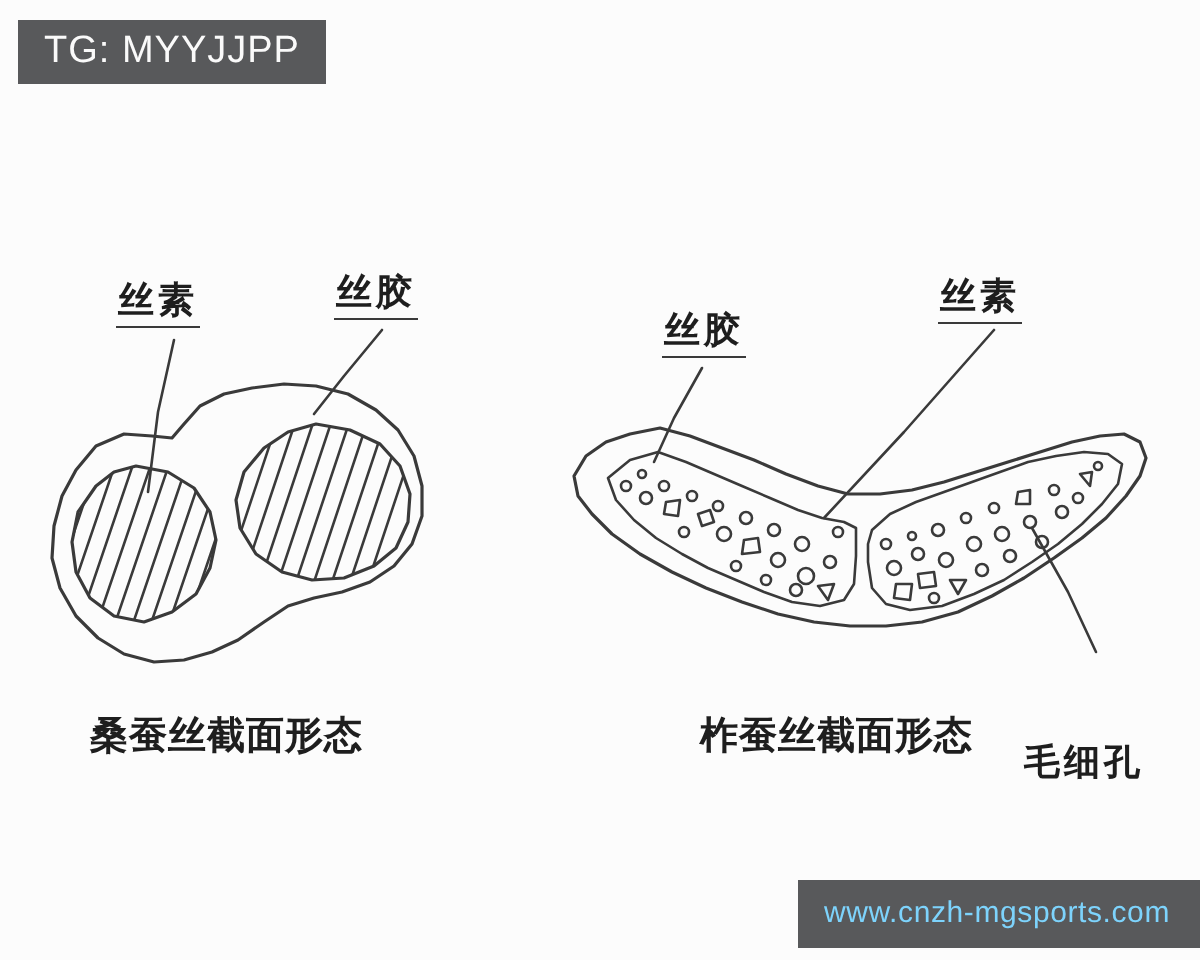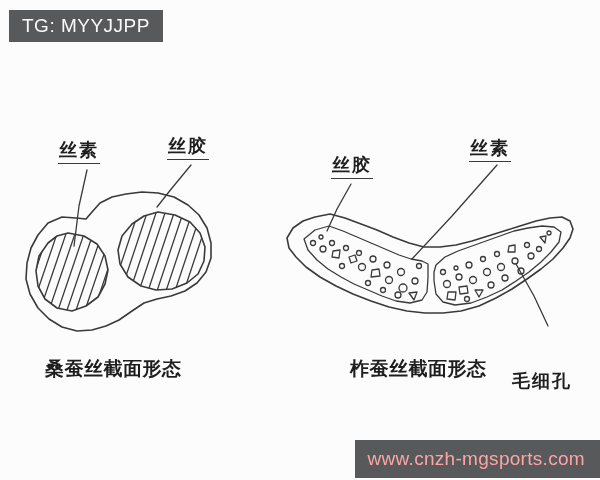--- a/index.html
+++ b/index.html
@@ -6,22 +6,22 @@
   .canvas{
     position:relative;width:600px;height:480px;background:#fcfcfc;
     overflow:hidden;font-family:"Liberation Sans",sans-serif;
   }
   
   .badge{
     position:absolute;left:9px;top:10px;background:#58595b;color:#fafafa;
     font-size:19px;line-height:1;padding:6px 13px 7px 13px;letter-spacing:.5px;text-align:right;
   }
   .watermark{
-    position:absolute;right:0;top:440px;background:#58595b;color:#fca5a5;
-    font-size:19px;line-height:1;padding:9px 15px 10px 13px;letter-spacing:.3px;
+    position:absolute;right:0;top:440px;background:#58595b;color:#7dd3fc;
+    font-size:15px;line-height:1;padding:9px 15px 10px 13px;letter-spacing:.3px;
   }
   
   .lbl{
     position:absolute;color:#1e1e1e;font-size:18px;font-weight:bold;
     letter-spacing:2px;line-height:1.1;
     border-bottom:1.5px solid #3a3a3a;padding:0 1px 2px 1px;
   }
   .lbl.noline{border-bottom:none;}
   .caption{
     position:absolute;color:#1e1e1e;font-size:19px;font-weight:bold;
@@ -147,17 +147,17 @@
     </g>
   </svg>
 
   <div class="lbl" style="left:58px;top:141px;">丝素</div>
   <div class="lbl" style="left:167px;top:137px;">丝胶</div>
   <div class="caption" style="left:45px;top:359px;">桑蚕丝截面形态</div>
 
   <div class="lbl" style="left:331px;top:156px;">丝胶</div>
   <div class="lbl" style="left:469px;top:139px;">丝素</div>
   <div class="lbl noline" style="left:511px;top:326px;margin-top:46px;">毛细孔</div>
-  <div class="caption" style="left:350px;top:359px;">柞蚕丝截面形态</div>
+  <div class="caption" style="left:350px;top:359px;font-family:Liberation Mono, monospace;">柞蚕丝截面形态</div>
 
   <div class="badge">TG: MYYJJPP</div>
   <div class="watermark">www.cnzh-mgsports.com</div>
 </div>
 
 </body></html>

